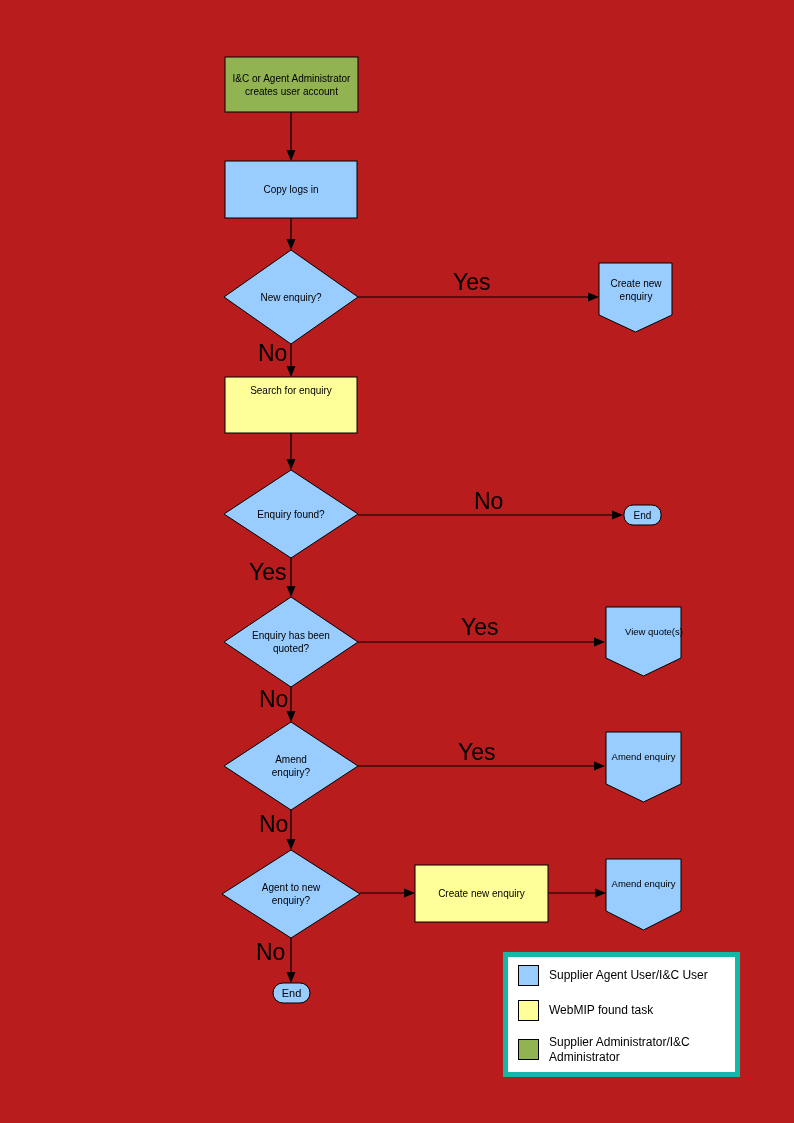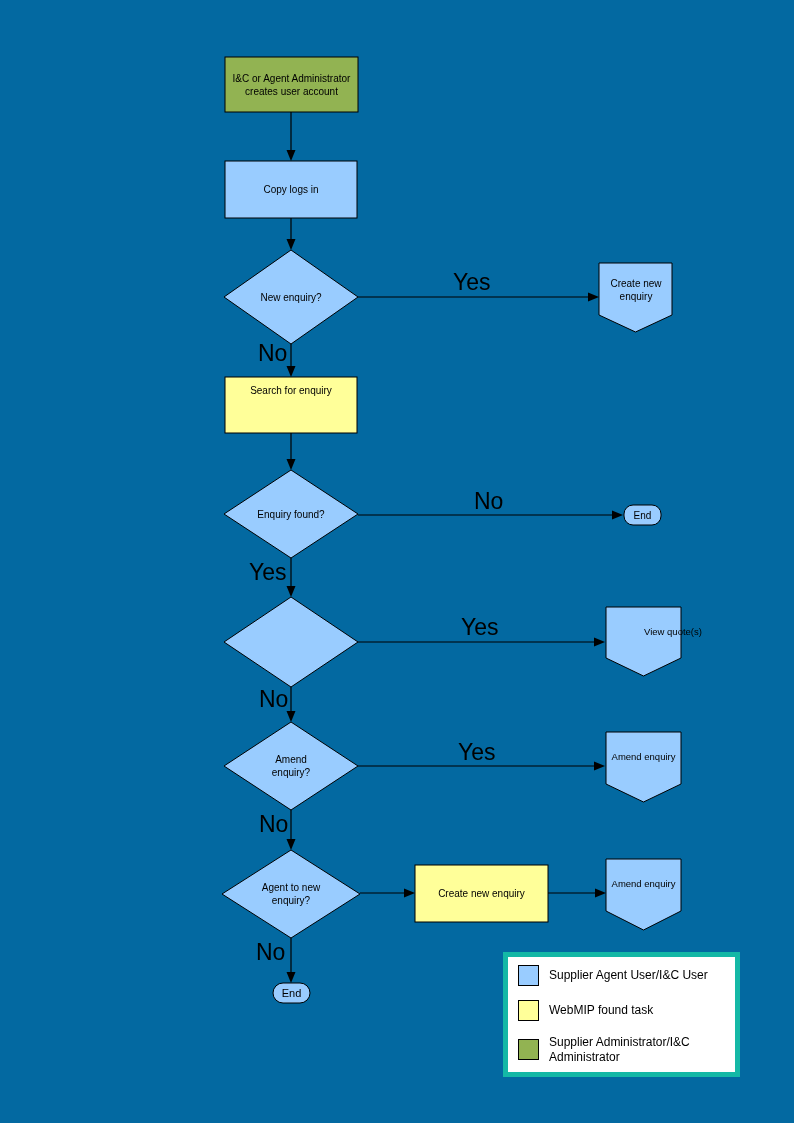--- a/index.html
+++ b/index.html
@@ -1,17 +1,17 @@
 <!DOCTYPE html>
 <html><head>
 <meta charset="utf-8">
 <style>
   html,body{margin:0;padding:0;background:#ffffff;}
   .canvas{
-    position:relative;width:794px;height:1123px;background:#0369a1;
+    position:relative;width:794px;height:1123px;background:#b91c1c;
     font-family:"Liberation Sans",sans-serif;color:#000;overflow:hidden;
   }
   .canvas svg{position:absolute;left:0;top:0;}
   .node-lbl{
     position:absolute;display:flex;align-items:center;justify-content:center;
     text-align:center;font-size:10px;line-height:1.3;
   }
   .edge-lbl{
     position:absolute;font-size:23px;line-height:1;white-space:nowrap;
   }
@@ -88,21 +88,22 @@
     </g>
   </svg>
 
   <div class="node-lbl" style="left:228px;top:59px;width:127px;height:51px;">I&amp;C or Agent Administrator creates user account</div>
   <div class="node-lbl" style="left:225px;top:161px;width:132px;height:57px;">Copy logs in</div>
   <div class="node-lbl" style="left:241px;top:272px;width:100px;height:50px;">New enquiry?</div>
   <div class="node-lbl" style="left:603px;top:268px;width:66px;height:44px;">Create new enquiry</div>
   <div class="node-lbl" style="left:225px;top:362px;width:132px;height:56px;">Search for enquiry</div>
   <div class="node-lbl" style="left:251px;top:489px;width:80px;height:50px;">Enquiry found?</div>
   <div class="node-lbl" style="left:624px;top:505px;width:37px;height:20px;">End</div>
-  <div class="node-lbl" style="left:625px;top:610px;width:96px;height:45px;font-size:9.5px;">View quote(s)</div>
+  <div class="node-lbl" style="left:251px;top:617px;width:80px;height:50px;">Enquiry has been quoted?</div>
+  <div class="node-lbl" style="left:606px;top:610px;width:96px;height:45px;font-size:9.5px;">View quote(s)</div>
   <div class="node-lbl" style="left:261px;top:741px;width:60px;height:50px;">Amend enquiry?</div>
   <div class="node-lbl" style="left:606px;top:735px;width:75px;height:45px;font-size:9.5px;">Amend enquiry</div>
   <div class="node-lbl" style="left:251px;top:869px;width:80px;height:50px;">Agent to new enquiry?</div>
   <div class="node-lbl" style="left:415px;top:865px;width:133px;height:57px;">Create new enquiry</div>
   <div class="node-lbl" style="left:606px;top:862px;width:75px;height:45px;font-size:9.5px;">Amend enquiry</div>
   <div class="node-lbl" style="left:273px;top:983px;width:37px;height:20px;font-size:11px;">End</div>
 
   <div class="edge-lbl" style="left:453px;top:271px;">Yes</div>
   <div class="edge-lbl" style="left:258px;top:342px;">No</div>
   <div class="edge-lbl" style="left:474px;top:490px;">No</div>

